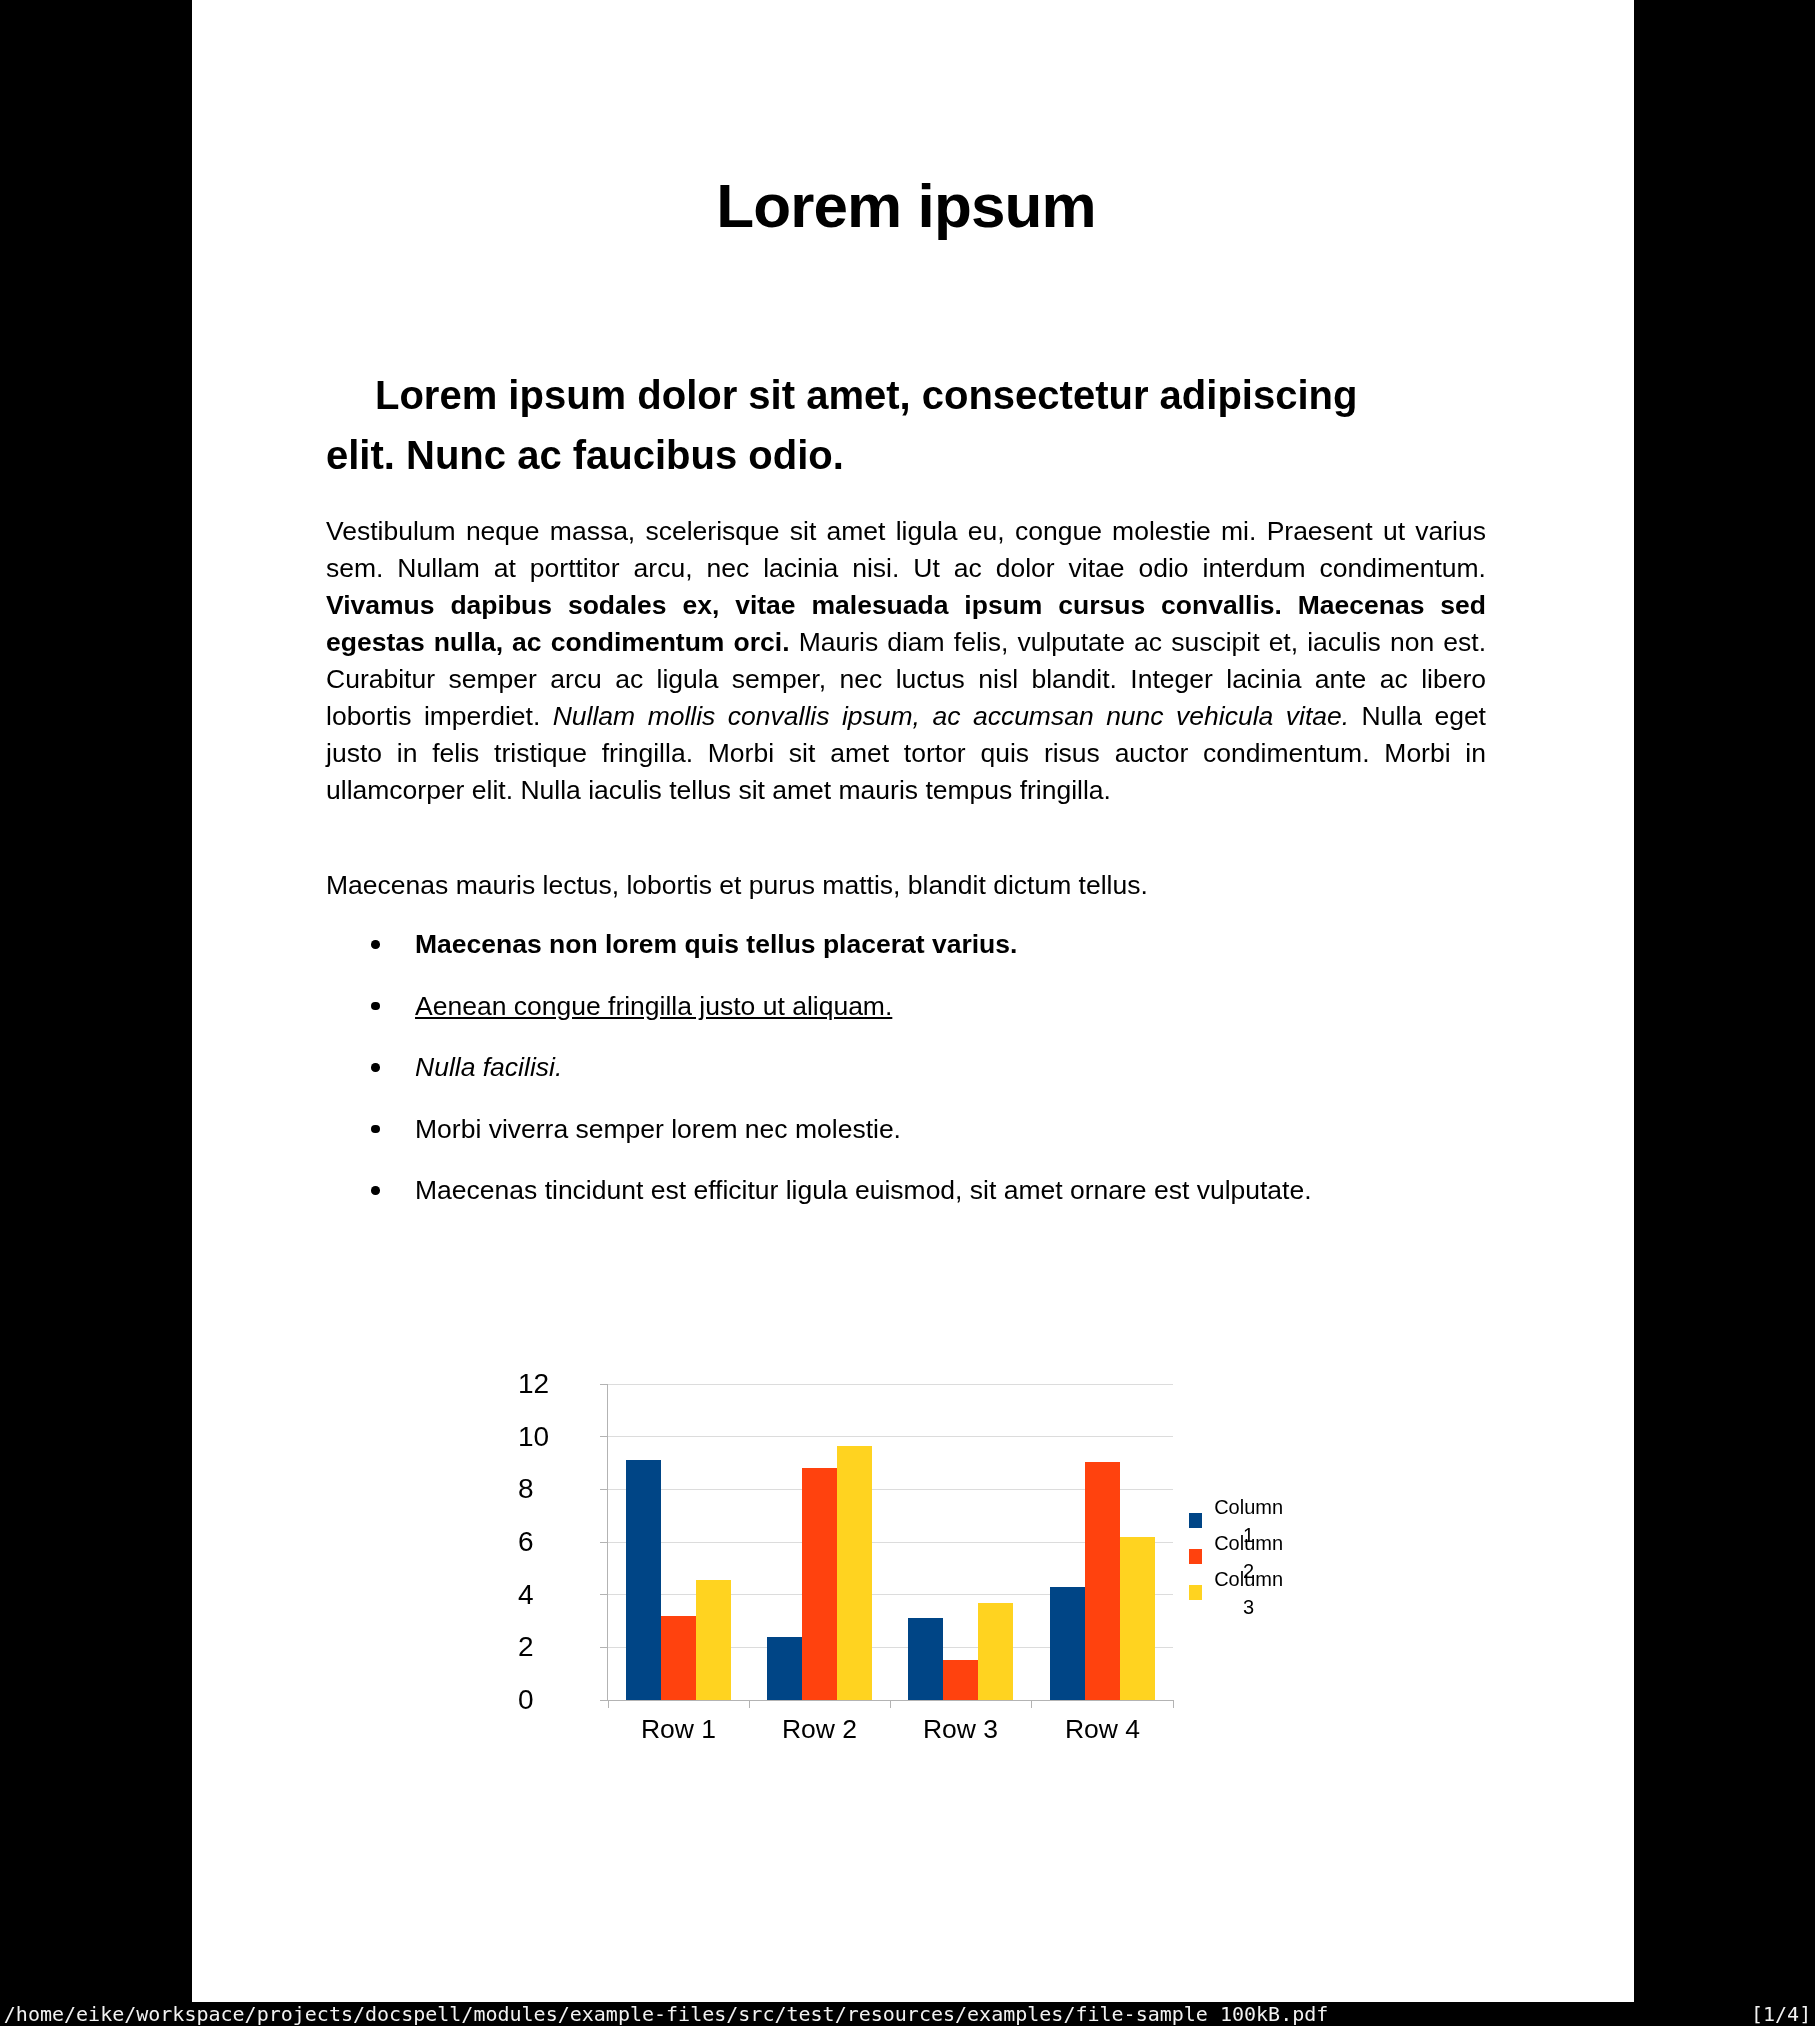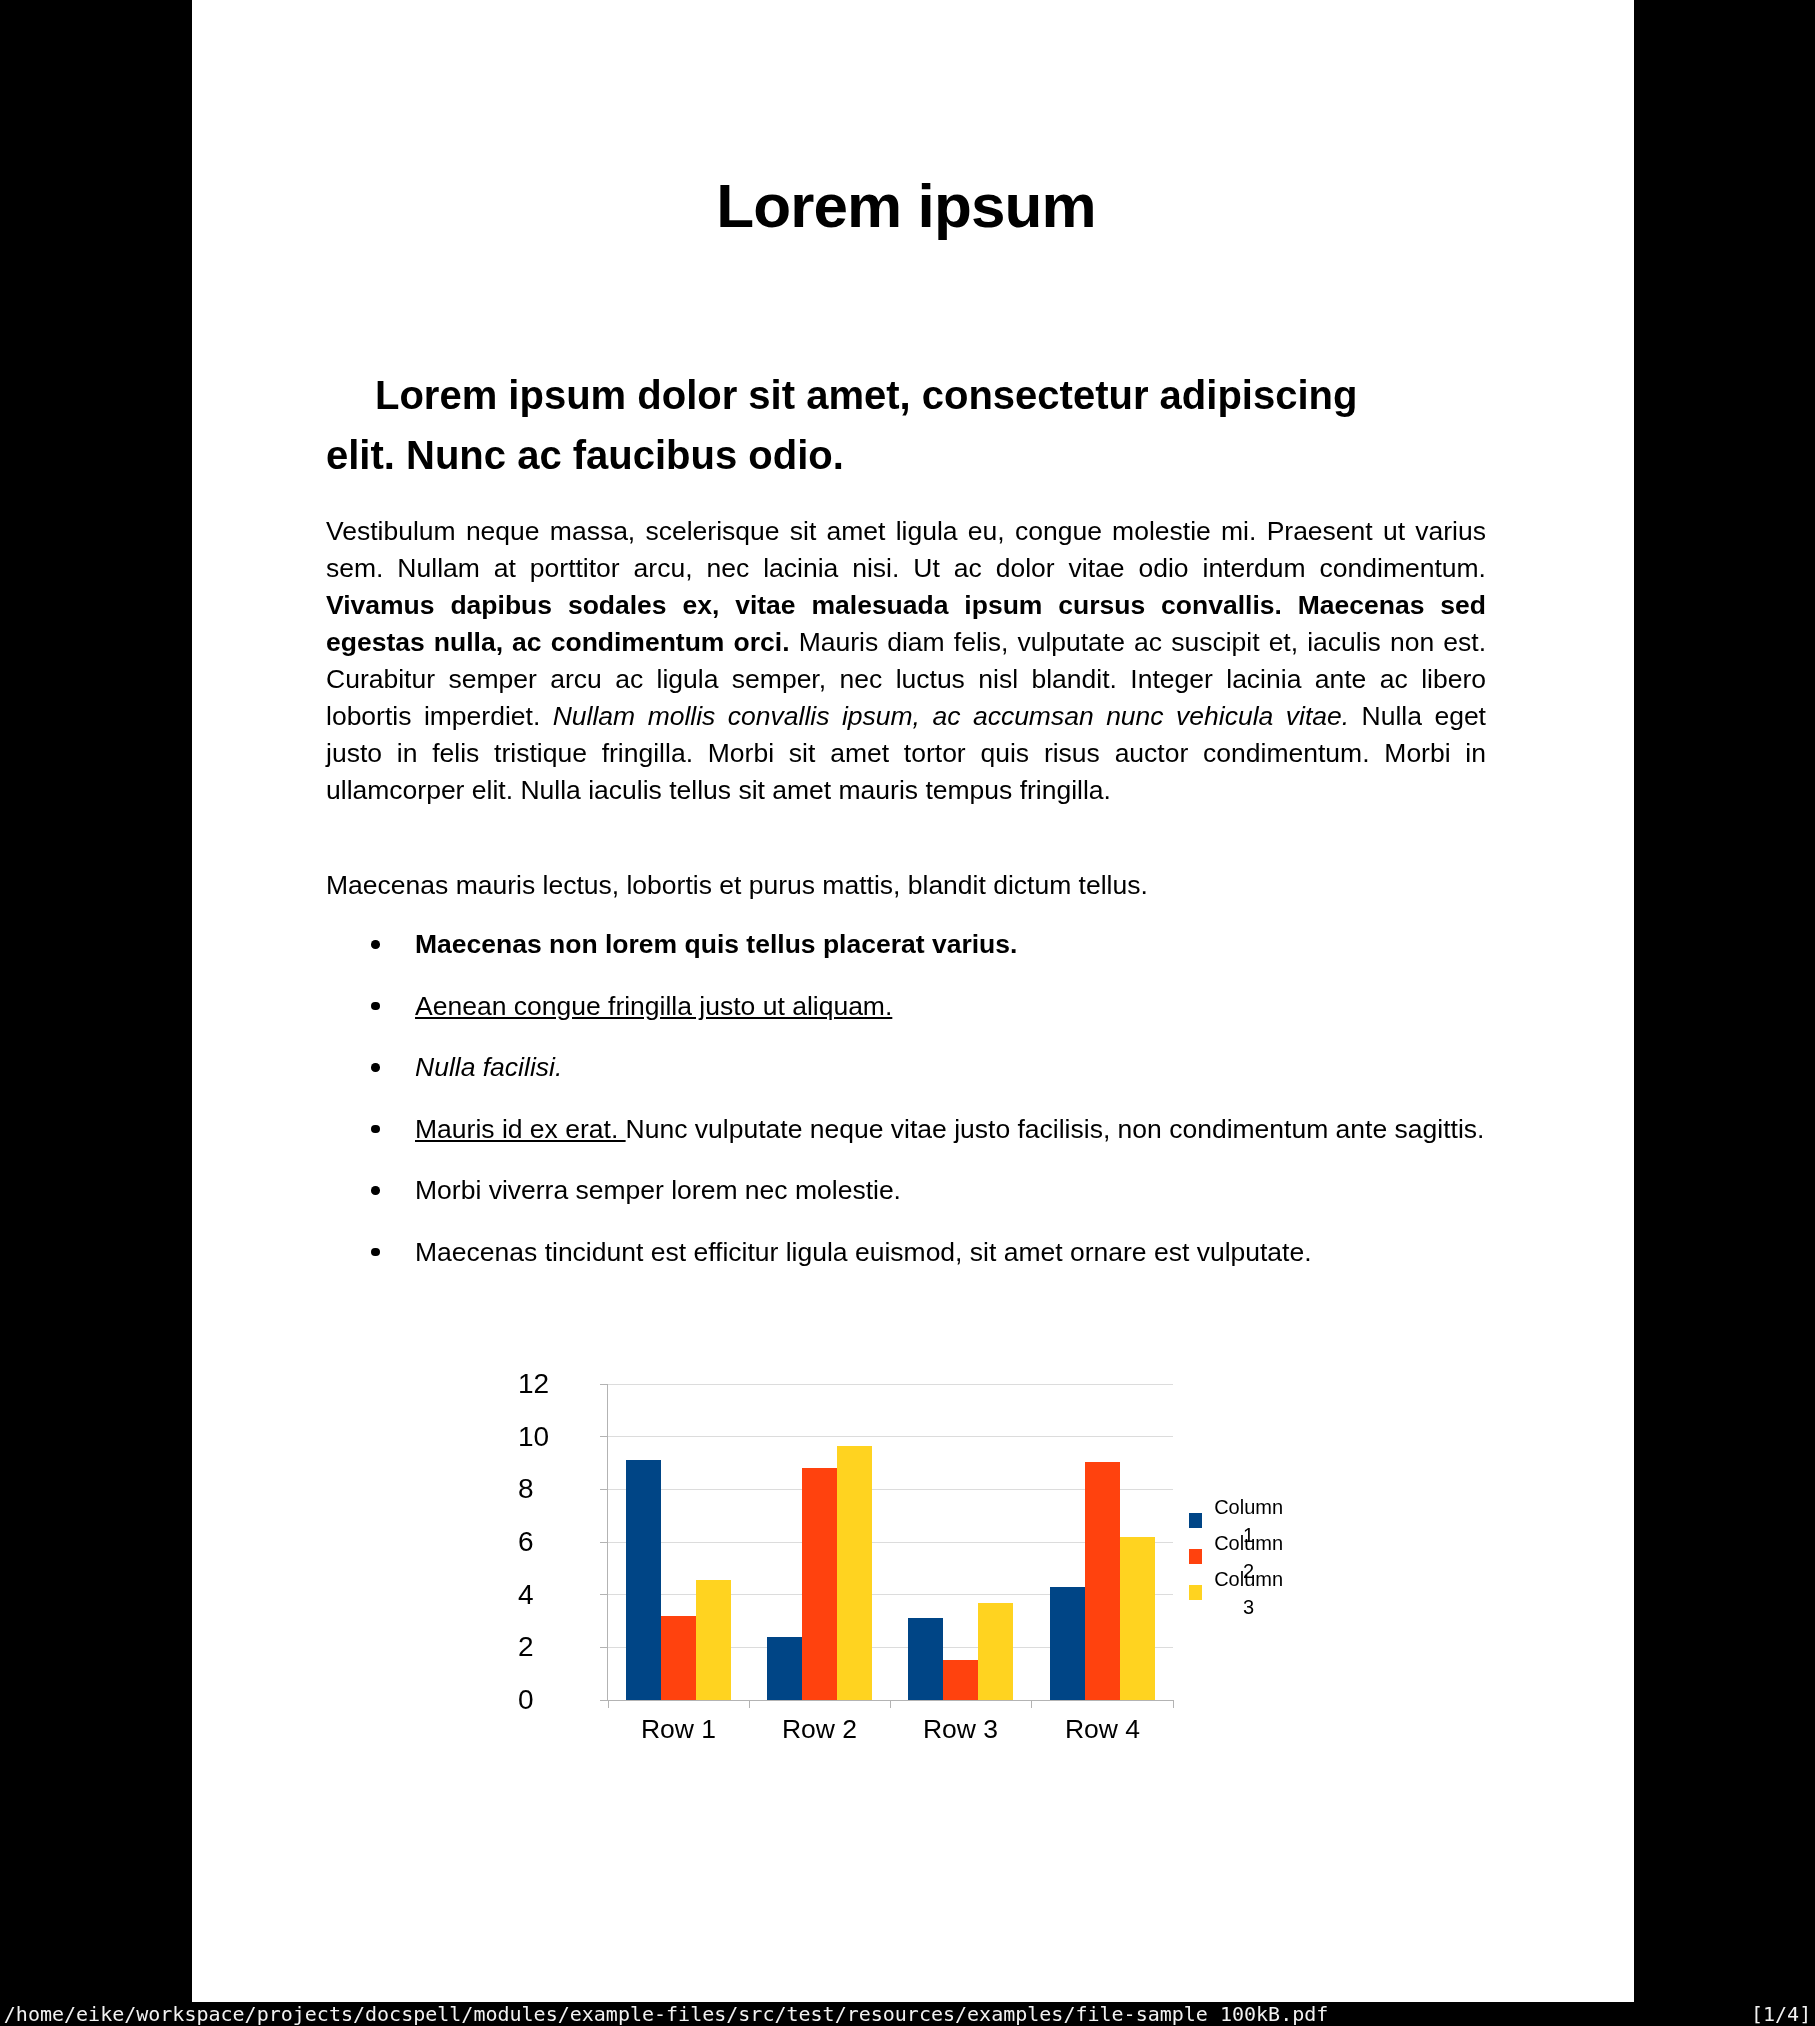--- a/index.html
+++ b/index.html
@@ -123,24 +123,20 @@
         <span class="bullet-dot"></span>
         <span><span class="b">Maecenas non lorem quis tellus placerat varius.</span></span>
       </div>
       <div class="bullet-item">
         <span class="bullet-dot"></span>
         <span><span class="u">Aenean congue fringilla justo ut aliquam. </span></span>
       </div>
       <div class="bullet-item">
         <span class="bullet-dot"></span>
         <span><span class="i">Nulla facilisi.</span></span>
-      </div>
-      <div class="bullet-item">
-        <span class="bullet-dot"></span>
-        <span><span class="u">Mauris id ex erat. </span><span>Nunc vulputate neque vitae justo facilisis, non condimentum ante sagittis.</span></span>
       </div>
       <div class="bullet-item">
         <span class="bullet-dot"></span>
         <span><span>Morbi viverra semper lorem nec molestie.</span></span>
       </div>
       <div class="bullet-item">
         <span class="bullet-dot"></span>
         <span><span>Maecenas tincidunt est efficitur ligula euismod, sit amet ornare est vulputate.</span></span>
       </div>
     </div>

